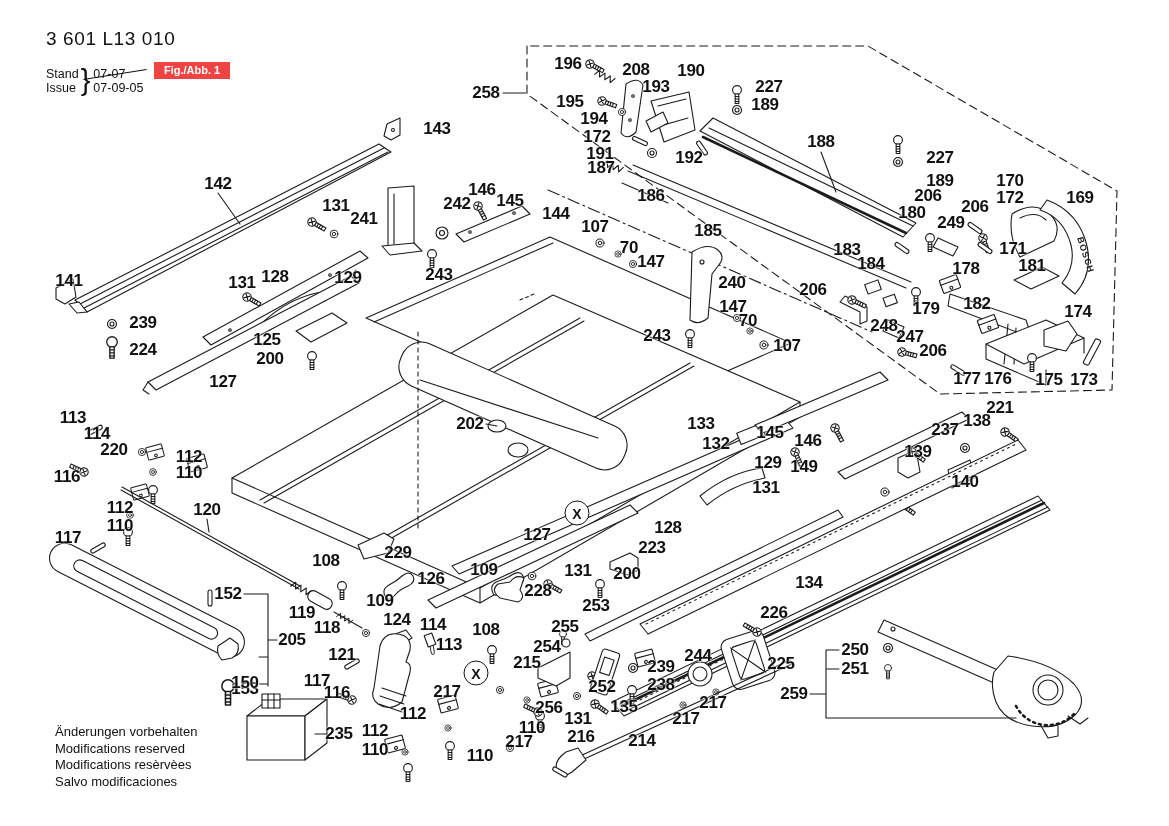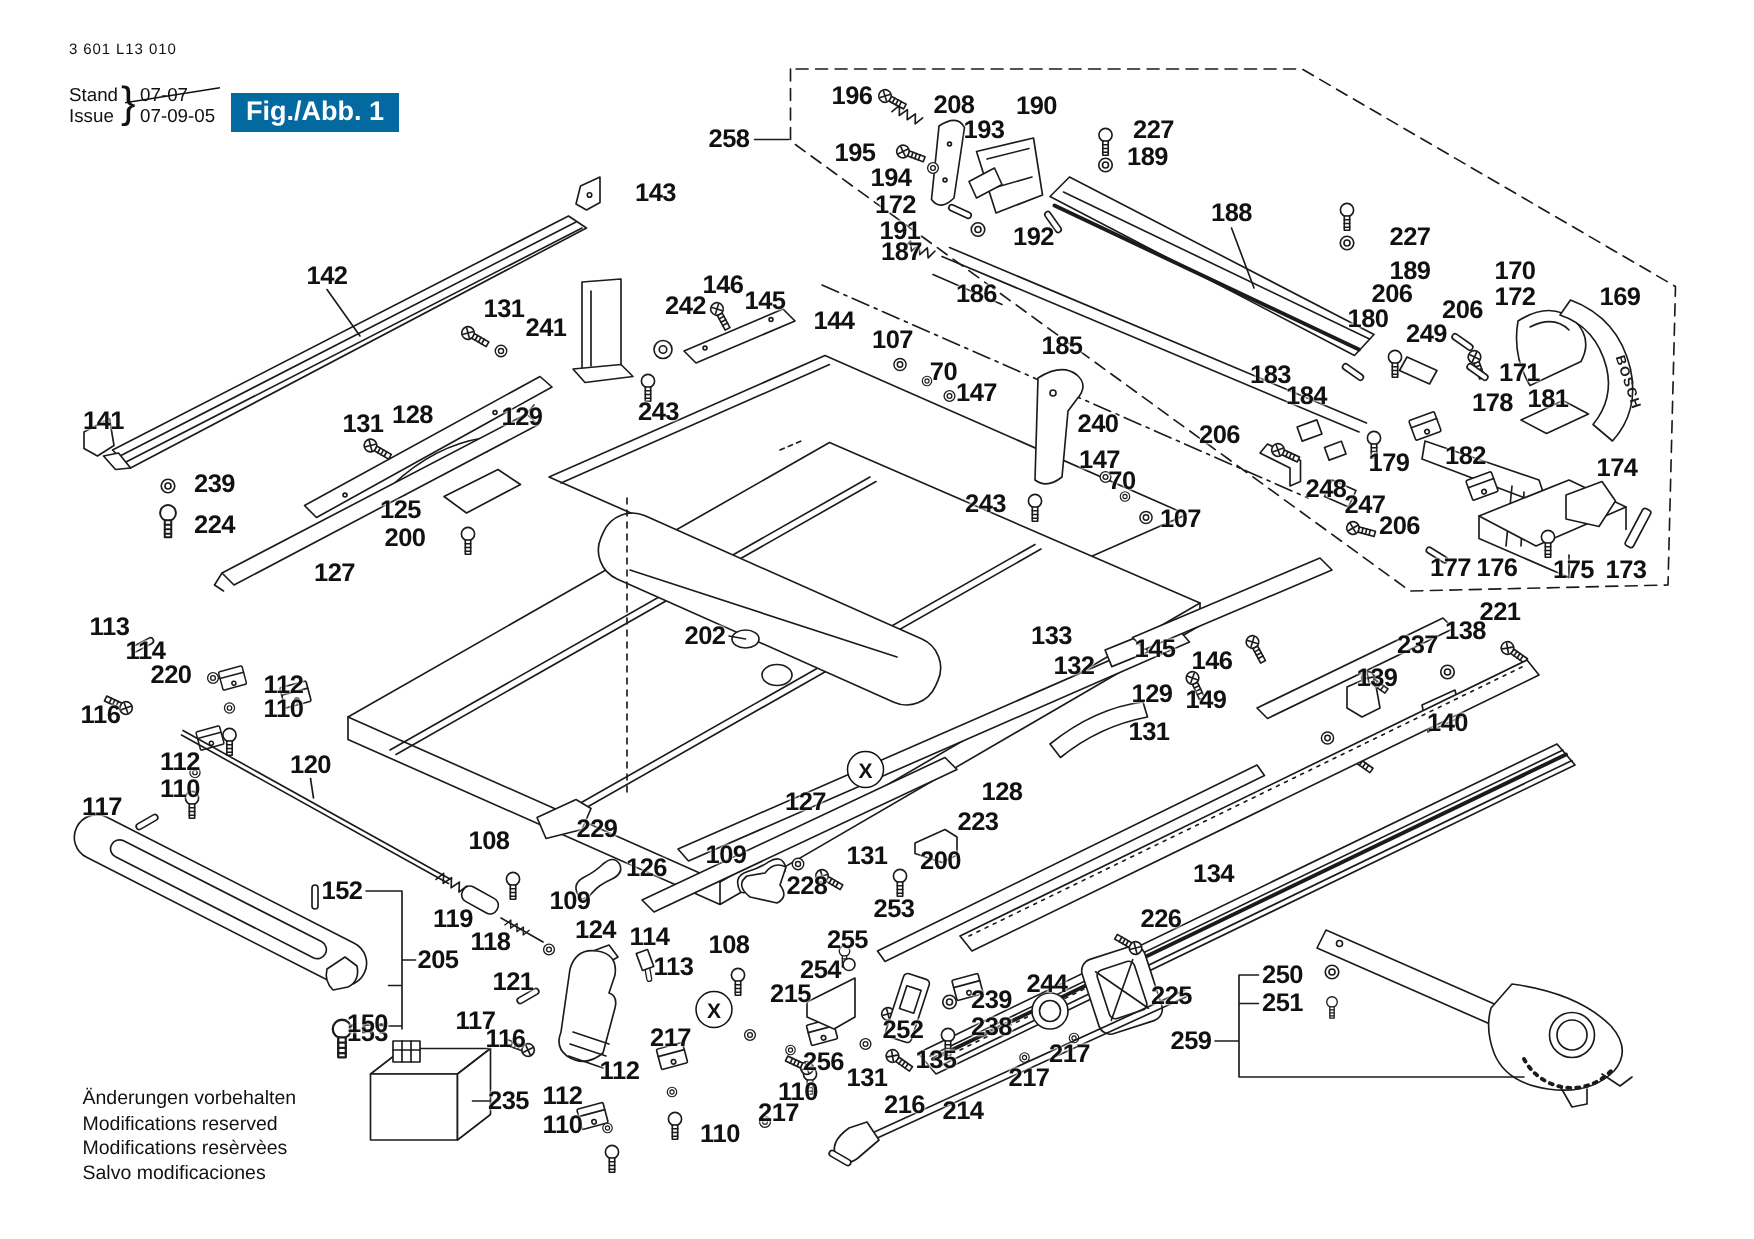--- a/index.html
+++ b/index.html
@@ -14,30 +14,30 @@
   #art .thick{stroke-width:2.6;}
   #art text{fill:#1b1b1b;stroke:none;font:bold 9px "Liberation Sans",sans-serif;letter-spacing:1px;}
   #callout-layer{position:absolute;left:0;top:0;width:100%;height:100%;pointer-events:none;}
   .callout{position:absolute;transform:translate(-50%,-50%);font:bold 17px "Liberation Sans",sans-serif;
            color:#111;white-space:nowrap;letter-spacing:-0.3px;
            text-shadow:0 0 2px #fff,0 0 2px #fff;}
   .xmark{position:absolute;width:23px;height:23px;border:1.7px solid #111;border-radius:50%;
          transform:translate(-50%,-50%);display:flex;align-items:center;justify-content:center;
          font:bold 14px "Liberation Sans",sans-serif;background:#fff;}
   #header{position:absolute;left:46px;top:28px;}
-  #part-number{font-size:10px;letter-spacing:0.6px;}
+  #part-number{font-size:19px;letter-spacing:0.6px;}
   #rev{display:flex;align-items:center;margin-top:14px;font-size:12.5px;}
   #rev .lbls{line-height:14px;}
   #rev .brace{font-size:29px;font-weight:300;margin:0 3px 0 2px;}
   #rev .dates{line-height:14px;}
   .struck{position:relative;display:inline-block;}
   .struck::after{content:"";position:absolute;left:-10px;right:-22px;top:52%;
                  border-top:1.7px solid #111;transform:rotate(-9deg);}
-  #fig-badge{position:absolute;left:154px;top:62px;background:#0369a1;color:#fff;
-             font-weight:bold;font-size:18px;padding:2px 10px 3px;}
+  #fig-badge{position:absolute;left:154px;top:62px;background:#ef4444;color:#fff;
+             font-weight:bold;font-size:11px;padding:2px 10px 3px;}
   #footer{position:absolute;left:55px;top:724px;font-size:13px;line-height:16.5px;}
 </style>
 </head>
 <body>
 
 <div id="canvas">
 
   <svg id="art" width="1169" height="826" viewBox="0 0 1169 826">
     <defs>
       <g id="g-screw">
@@ -338,21 +338,21 @@
       <div class="callout" style="left: 940px; top: 158px;">227</div>
       <div class="callout" style="left: 940px; top: 181px;">189</div>
       <div class="callout" style="left: 928px; top: 196px;">206</div>
       <div class="callout" style="left: 912px; top: 213px;">180</div>
       <div class="callout" style="left: 1010px; top: 181px;">170</div>
       <div class="callout" style="left: 1010px; top: 198px;">172</div>
       <div class="callout" style="left: 1080px; top: 198px;">169</div>
       <div class="callout" style="left: 975px; top: 207px;">206</div>
       <div class="callout" style="left: 951px; top: 223px;">249</div>
       <div class="callout" style="left: 1013px; top: 249px;">171</div>
-      <div class="callout" style="left: 995px; top: 269px;">178</div>
+      <div class="callout" style="left: 966px; top: 269px;">178</div>
       <div class="callout" style="left: 1032px; top: 266px;">181</div>
       <div class="callout" style="left: 847px; top: 250px;">183</div>
       <div class="callout" style="left: 871px; top: 264px;">184</div>
       <div class="callout" style="left: 813px; top: 290px;">206</div>
       <div class="callout" style="left: 977px; top: 304px;">182</div>
       <div class="callout" style="left: 1078px; top: 312px;">174</div>
       <div class="callout" style="left: 926px; top: 309px;">179</div>
       <div class="callout" style="left: 884px; top: 326px;">248</div>
       <div class="callout" style="left: 910px; top: 337px;">247</div>
       <div class="callout" style="left: 933px; top: 351px;">206</div>
@@ -441,21 +441,21 @@
       <div class="callout" style="left: 447px; top: 692px;">217</div>
       <div class="callout" style="left: 527px; top: 663px;">215</div>
       <div class="callout" style="left: 547px; top: 647px;">254</div>
       <div class="callout" style="left: 565px; top: 627px;">255</div>
       <div class="callout" style="left: 549px; top: 708px;">256</div>
       <div class="callout" style="left: 602px; top: 687px;">252</div>
       <div class="callout" style="left: 578px; top: 719px;">131</div>
       <div class="callout" style="left: 624px; top: 707px;">135</div>
       <div class="callout" style="left: 532px; top: 728px;">110</div>
       <div class="callout" style="left: 519px; top: 742px;">217</div>
-      <div class="callout" style="left: 603px; top: 737px;">216</div>
+      <div class="callout" style="left: 581px; top: 737px;">216</div>
       <div class="callout" style="left: 642px; top: 741px;">214</div>
       <div class="callout" style="left: 661px; top: 667px;">239</div>
       <div class="callout" style="left: 661px; top: 685px;">238</div>
       <div class="callout" style="left: 698px; top: 656px;">244</div>
       <div class="callout" style="left: 774px; top: 613px;">226</div>
       <div class="callout" style="left: 781px; top: 664px;">225</div>
       <div class="callout" style="left: 713px; top: 703px;">217</div>
       <div class="callout" style="left: 686px; top: 719px;">217</div>
       <div class="callout" style="left: 794px; top: 694px;">259</div>
       <div class="callout" style="left: 855px; top: 650px;">250</div>

